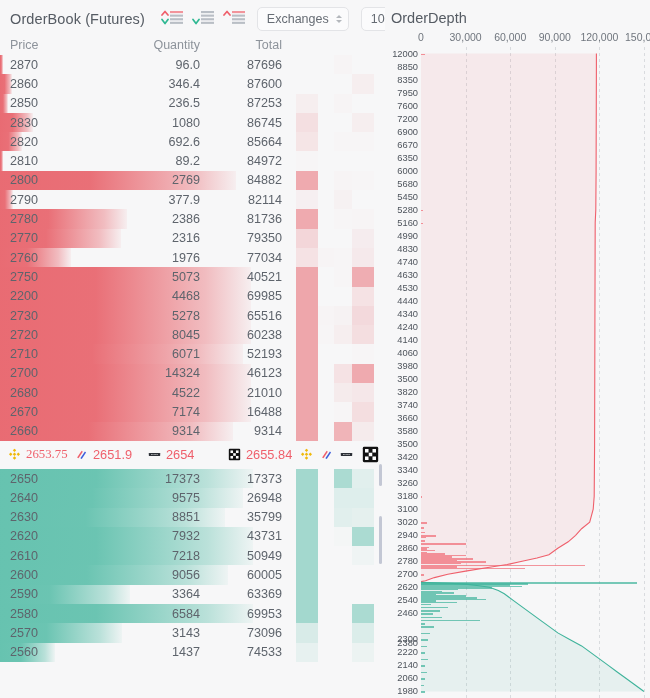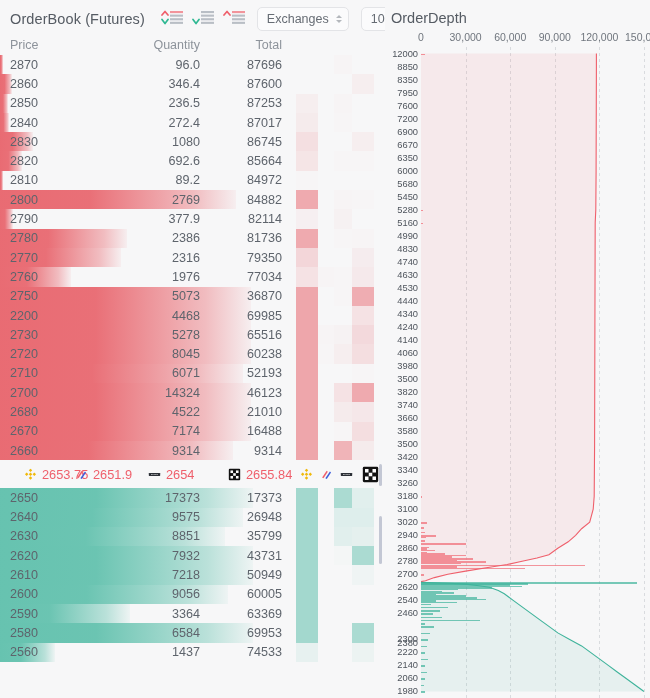--- a/index.html
+++ b/index.html
@@ -146,28 +146,20 @@
         </div>
         <div class="row">
           <div class="bar" style="width: 8.064px; background: linear-gradient(to right, rgba(232, 100, 108, 0.95) 0%, rgba(232, 100, 108, 0.92) 38%, rgba(232, 100, 108, 0.4) 82%, rgba(232, 100, 108, 0.06) 100%);"></div>
           <div class="hm" style="left: 296px; width: 22px; background: rgba(232, 100, 108, 0.06);"></div>
           <div class="hm" style="left: 334px; width: 18px; background: rgba(232, 100, 108, 0.02);"></div>
           <div class="cell c-price">2850</div>
           <div class="cell c-qty">236.5</div>
           <div class="cell c-total">87253</div>
         </div>
         <div class="row">
-          <div class="bar" style="width: 8.64px; background: linear-gradient(to right, rgba(232, 100, 108, 0.95) 0%, rgba(232, 100, 108, 0.92) 38%, rgba(232, 100, 108, 0.4) 82%, rgba(232, 100, 108, 0.06) 100%);"></div>
-          <div class="hm" style="left: 296px; width: 22px; background: rgba(232, 100, 108, 0.08);"></div>
-          <div class="hm" style="left: 334px; width: 18px; background: rgba(232, 100, 108, 0.01);"></div>
-          <div class="cell c-price">2840</div>
-          <div class="cell c-qty">272.4</div>
-          <div class="cell c-total">87017</div>
-        </div>
-        <div class="row">
           <div class="bar" style="width: 33.12px; background: linear-gradient(to right, rgba(232, 100, 108, 0.95) 0%, rgba(232, 100, 108, 0.92) 38%, rgba(232, 100, 108, 0.4) 82%, rgba(232, 100, 108, 0.06) 100%);"></div>
           <div class="hm" style="left: 296px; width: 22px; background: rgba(232, 100, 108, 0.16);"></div>
           <div class="hm" style="left: 352px; width: 22px; background: rgba(232, 100, 108, 0.06);"></div>
           <div class="cell c-price">2830</div>
           <div class="cell c-qty">1080</div>
           <div class="cell c-total">86745</div>
         </div>
         <div class="row">
           <div class="bar" style="width: 22.464px; background: linear-gradient(to right, rgba(232, 100, 108, 0.95) 0%, rgba(232, 100, 108, 0.92) 38%, rgba(232, 100, 108, 0.4) 82%, rgba(232, 100, 108, 0.06) 100%);"></div>
           <div class="hm" style="left: 296px; width: 22px; background: rgba(232, 100, 108, 0.12);"></div>
@@ -228,21 +220,21 @@
           <div class="cell c-qty">1976</div>
           <div class="cell c-total">77034</div>
         </div>
         <div class="row">
           <div class="bar" style="width: 250.56px; background: linear-gradient(to right, rgba(232, 100, 108, 0.95) 0%, rgba(232, 100, 108, 0.92) 38%, rgba(232, 100, 108, 0.4) 82%, rgba(232, 100, 108, 0.06) 100%);"></div>
           <div class="hm" style="left: 296px; width: 22px; background: rgba(232, 100, 108, 0.55);"></div>
           <div class="hm" style="left: 334px; width: 18px; background: rgba(232, 100, 108, 0.01);"></div>
           <div class="hm" style="left: 352px; width: 22px; background: rgba(232, 100, 108, 0.5);"></div>
           <div class="cell c-price">2750</div>
           <div class="cell c-qty">5073</div>
-          <div class="cell c-total">36870</div>
+          <div class="cell c-total">40521</div>
         </div>
         <div class="row">
           <div class="bar" style="width: 250.56px; background: linear-gradient(to right, rgba(232, 100, 108, 0.95) 0%, rgba(232, 100, 108, 0.92) 38%, rgba(232, 100, 108, 0.4) 82%, rgba(232, 100, 108, 0.06) 100%);"></div>
           <div class="hm" style="left: 296px; width: 22px; background: rgba(232, 100, 108, 0.55);"></div>
           <div class="hm" style="left: 352px; width: 22px; background: rgba(232, 100, 108, 0.14);"></div>
           <div class="cell c-price">2200</div>
           <div class="cell c-qty">4468</div>
           <div class="cell c-total">69985</div>
         </div>
         <div class="row">
@@ -305,21 +297,21 @@
           <div class="hm" style="left: 296px; width: 22px; background: rgba(232, 100, 108, 0.55);"></div>
           <div class="hm" style="left: 334px; width: 18px; background: rgba(232, 100, 108, 0.46);"></div>
           <div class="hm" style="left: 352px; width: 22px; background: rgba(232, 100, 108, 0.08);"></div>
           <div class="cell c-price">2660</div>
           <div class="cell c-qty">9314</div>
           <div class="cell c-total">9314</div>
         </div>
       </div>
 
     <div class="mid" id="mid">
-        <div class="grp" style="position: absolute; left: 24px;">
+        <div class="grp" style="position: absolute; left: 8px; font-family: Liberation Serif, serif;">
           <span style="display: flex;">
             <svg class="lg" viewBox="0 0 16 16">
               <g fill="#f0b90b">
                 <path d="M8 .8 L10.1 2.9 L8 5 L5.9 2.9Z"></path>
                 <path d="M3.3 5.5 L5.4 7.6 L3.3 9.7 L1.2 7.6Z"></path>
                 <path d="M12.7 5.5 L14.8 7.6 L12.7 9.7 L10.6 7.6Z"></path>
                 <path d="M8 10.2 L10.1 12.3 L8 14.4 L5.9 12.3Z"></path>
                 <path d="M8 5.5 L10.1 7.6 L8 9.7 L5.9 7.6Z"></path>
               </g>
             </svg>
@@ -457,20 +449,28 @@
           <div class="cell c-qty">3364</div>
           <div class="cell c-total">63369</div>
         </div>
         <div class="row">
           <div class="bar" style="width: 253.44px; background: linear-gradient(to right, rgba(95, 192, 172, 0.95) 0%, rgba(95, 192, 172, 0.92) 38%, rgba(95, 192, 172, 0.4) 82%, rgba(95, 192, 172, 0.06) 100%);"></div>
           <div class="hm" style="left: 296px; width: 22px; background: rgba(95, 192, 172, 0.55);"></div>
           <div class="hm" style="left: 352px; width: 22px; background: rgba(95, 192, 172, 0.5);"></div>
           <div class="cell c-price">2580</div>
           <div class="cell c-qty">6584</div>
           <div class="cell c-total">69953</div>
+        </div>
+        <div class="row">
+          <div class="bar" style="width: 122.4px; background: linear-gradient(to right, rgba(95, 192, 172, 0.95) 0%, rgba(95, 192, 172, 0.92) 38%, rgba(95, 192, 172, 0.4) 82%, rgba(95, 192, 172, 0.06) 100%);"></div>
+          <div class="hm" style="left: 296px; width: 22px; background: rgba(95, 192, 172, 0.2);"></div>
+          <div class="hm" style="left: 352px; width: 22px; background: rgba(95, 192, 172, 0.18);"></div>
+          <div class="cell c-price">2570</div>
+          <div class="cell c-qty">3143</div>
+          <div class="cell c-total">73096</div>
         </div>
         <div class="row">
           <div class="bar" style="width: 54.72px; background: linear-gradient(to right, rgba(95, 192, 172, 0.95) 0%, rgba(95, 192, 172, 0.92) 38%, rgba(95, 192, 172, 0.4) 82%, rgba(95, 192, 172, 0.06) 100%);"></div>
           <div class="hm" style="left: 296px; width: 22px; background: rgba(95, 192, 172, 0.1);"></div>
           <div class="hm" style="left: 352px; width: 22px; background: rgba(95, 192, 172, 0.07);"></div>
           <div class="cell c-price">2560</div>
           <div class="cell c-qty">1437</div>
           <div class="cell c-total">74533</div>
         </div>
       </div>

